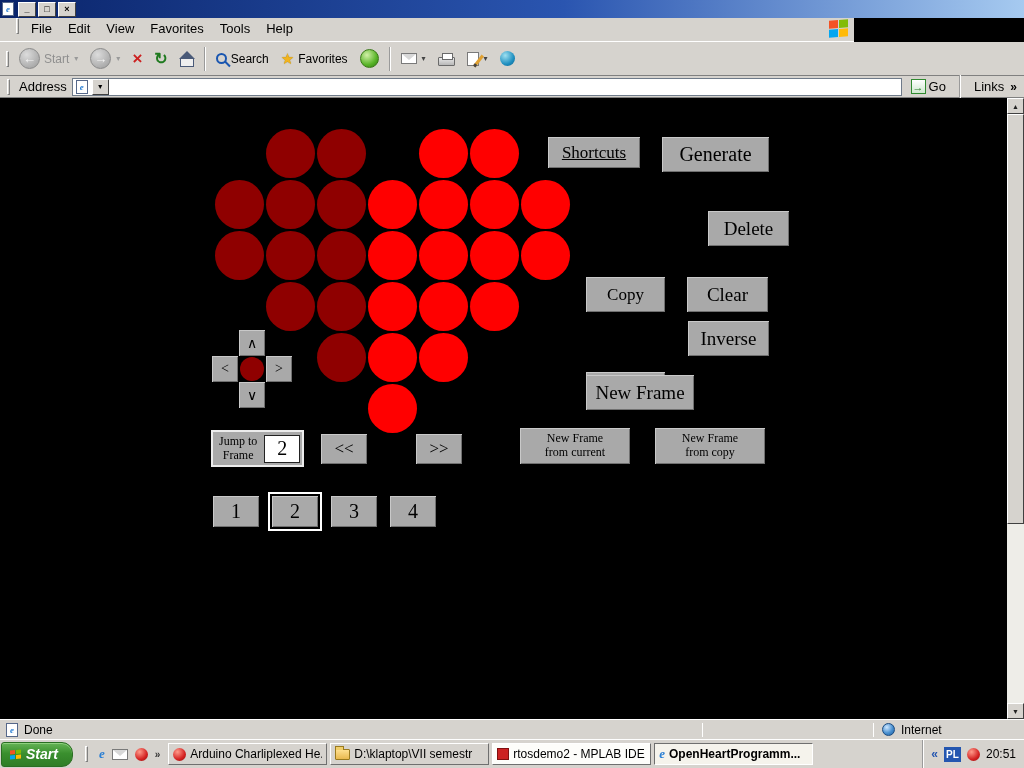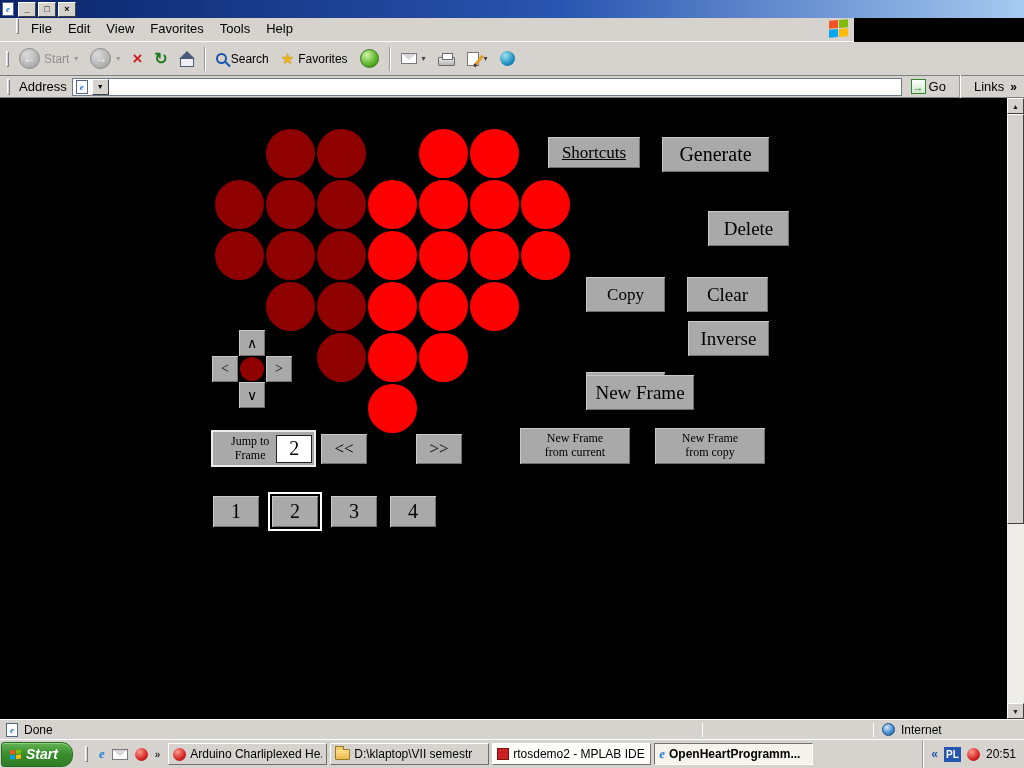--- a/index.html
+++ b/index.html
@@ -78,21 +78,21 @@
   .gbtn{position:absolute; background:var(--btn-gray); color:#000; font-family:"Liberation Serif",serif;
     display:flex; align-items:center; justify-content:center; text-align:center; border:none; cursor:default;
     box-shadow:inset 1px 1px 0 #c9c9c9, inset -1px -1px 0 #707070;}
   .two-line{flex-direction:column; line-height:1.15; font-size:12px;}
   .pad-btn{position:absolute; width:26px; height:26px; background:var(--btn-gray); font-family:"Liberation Serif",serif;
     font-size:14px; display:flex; align-items:center; justify-content:center; border:none;
     box-shadow:inset 1px 1px 0 #c9c9c9, inset -1px -1px 0 #707070;}
   .pad-center{position:absolute; left:240px; top:259px; width:24px; height:24px; border-radius:50%; background:var(--led-off);}
   .jump{position:absolute; left:211px; top:332px; height:37px; display:flex; align-items:center;
     background:var(--btn-gray); border:2px solid #ececec; padding:2px; gap:3px;}
-  .jump-label{font:12px/1.15 "Liberation Serif",serif; text-align:center; padding:0 4px; display:flex; flex-direction:column;margin-left:12px;}
+  .jump-label{font:12px/1.15 "Liberation Serif",serif; text-align:center; padding:0 4px; display:flex; flex-direction:column;}
   .jump-value{width:36px; height:28px; background:#fff; border:1px solid #222; font:20px "Liberation Serif",serif;
     display:flex; align-items:center; justify-content:center;}
   .frame-btn{top:398px; width:46px; height:31px; font-size:20px;}
   .frame-btn.selected{outline:2px solid #fff; outline-offset:2px;}
 
   
   .scrollbar{position:absolute; right:0; top:0; width:17px; height:621px; background:#eeede8;}
   .sb-btn{position:absolute; left:0; width:17px; height:16px; background:var(--chrome); border:1px solid;
     border-color:#fff #404040 #404040 #fff; font-size:7px; color:#222; text-align:center; line-height:13px; padding:0;}
   .sb-up{top:0;} .sb-down{bottom:0;}

